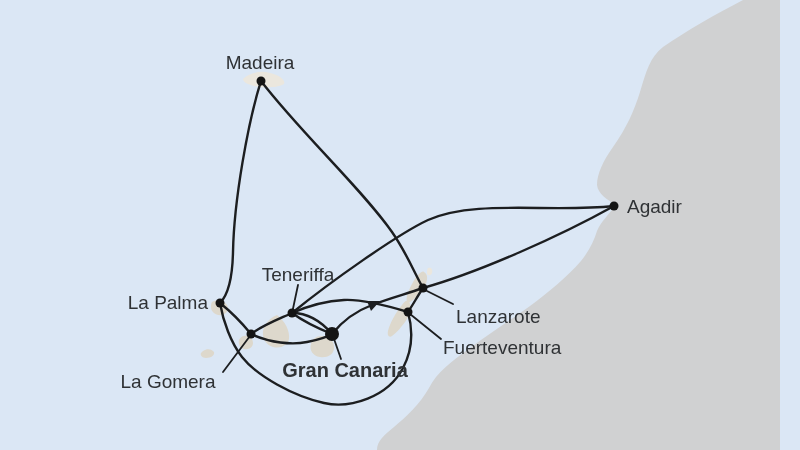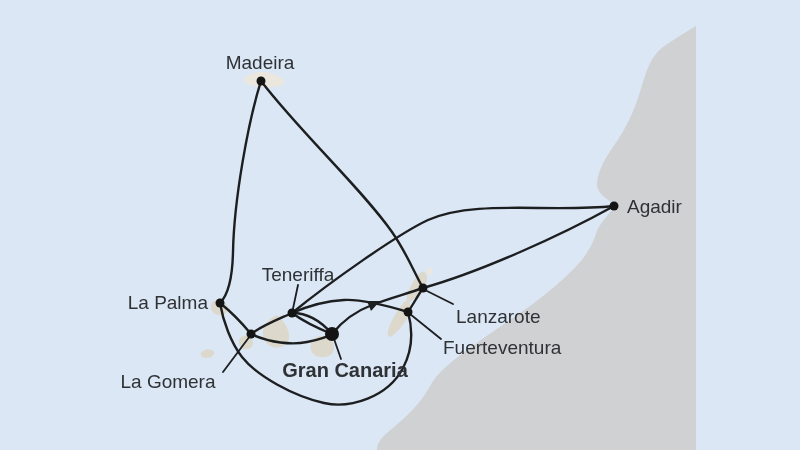--- a/index.html
+++ b/index.html
@@ -2,21 +2,21 @@
 <html><head>
 <meta charset="utf-8">
 <style>
   html, body {
     margin: 0;
     padding: 0;
     background: #dbe7f5;
   }
   .map-wrap {
     position: relative;
-    width: 696px;
+    width: 780px;
     height: 450px;
     overflow: hidden;
     font-family: "Liberation Sans", "DejaVu Sans", sans-serif;
   }
   svg { display: block; }
   text {
     font-family: "Liberation Sans", "DejaVu Sans", sans-serif;
   }
 </style>
 </head>

